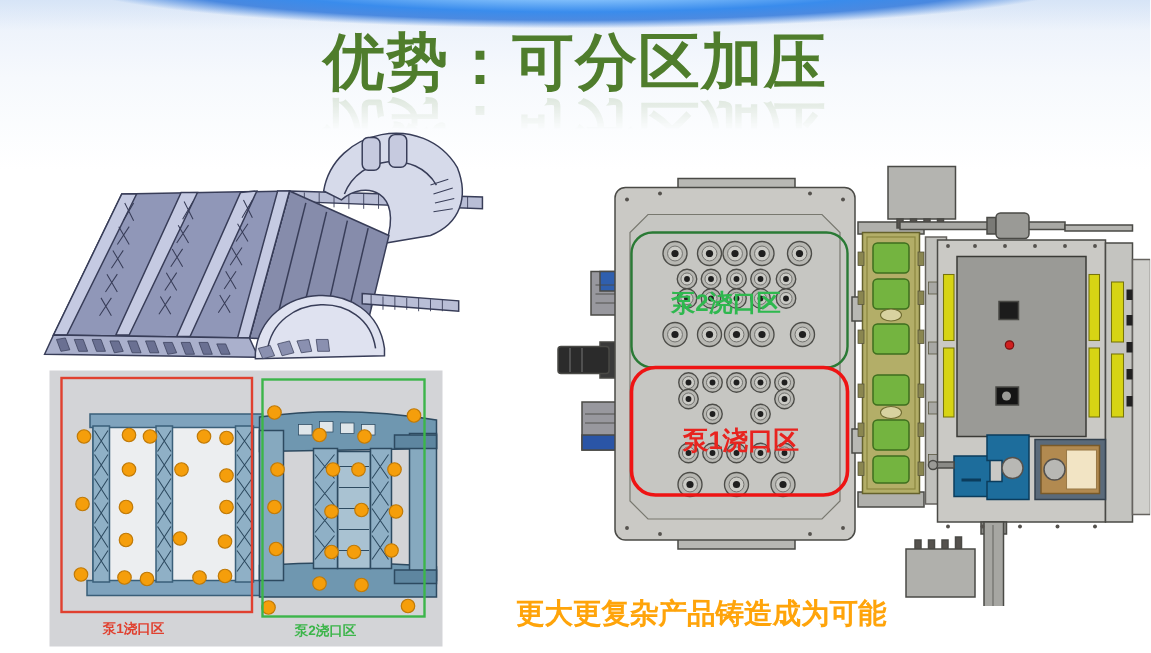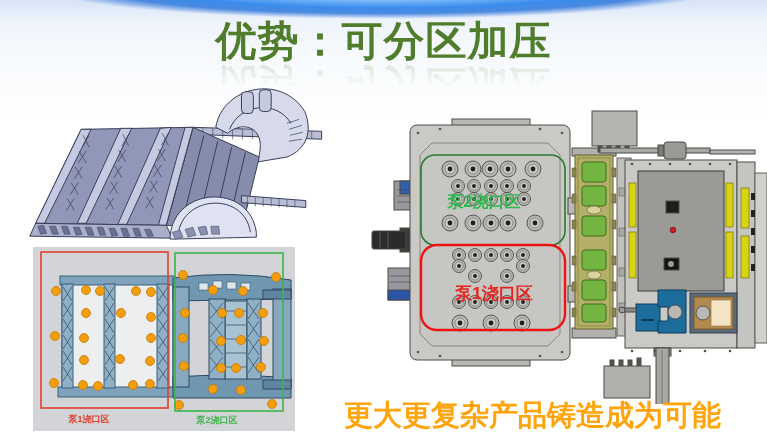--- a/index.html
+++ b/index.html
@@ -12,21 +12,21 @@
       radial-gradient(ellipse 62% 190% at 50% -58%, rgba(255,255,255,.95) 0%, rgba(140,200,255,.95) 26%, rgba(40,130,235,.9) 48%, rgba(25,105,216,.75) 60%, rgba(25,105,216,0) 72%),
       linear-gradient(180deg, rgba(205,222,245,.65) 0%, rgba(205,222,245,0) 85%);}
   .title{position:absolute;top:20px;left:0;width:767px;text-align:center;
     font-size:41px;font-weight:700;letter-spacing:1px;color:#4f7d2c;line-height:1.05;}
   .title-reflection{position:absolute;top:63px;left:0;width:767px;text-align:center;
     font-size:41px;font-weight:700;letter-spacing:1px;color:#4f7d2c;line-height:1.05;
     transform:scaleY(-1);opacity:.18;filter:blur(.4px);
     -webkit-mask-image:linear-gradient(to top,rgba(0,0,0,.9),transparent 55%);
             mask-image:linear-gradient(to top,rgba(0,0,0,.9),transparent 55%);}
   .caption{position:absolute;top:396px;left:344px;width:420px;
-    font-size:29px;font-weight:700;color:#ffa40a;letter-spacing:0px;white-space:nowrap;
+    font-size:19px;font-weight:700;color:#ffa40a;letter-spacing:0px;white-space:nowrap;
     text-shadow:0 1px 0 rgba(255,255,255,.7);}
   .cad{position:absolute;left:20px;top:66px;}
   .panel{position:absolute;left:33px;top:247px;width:262px;height:184px;background:#d3d4d7;}
   .machine{position:absolute;left:370px;top:98px;}
   svg{display:block;}
   .zlabel{font-family:"Liberation Sans","DejaVu Sans",sans-serif;font-weight:700;}
 </style>
 </head>
 <body>
 

